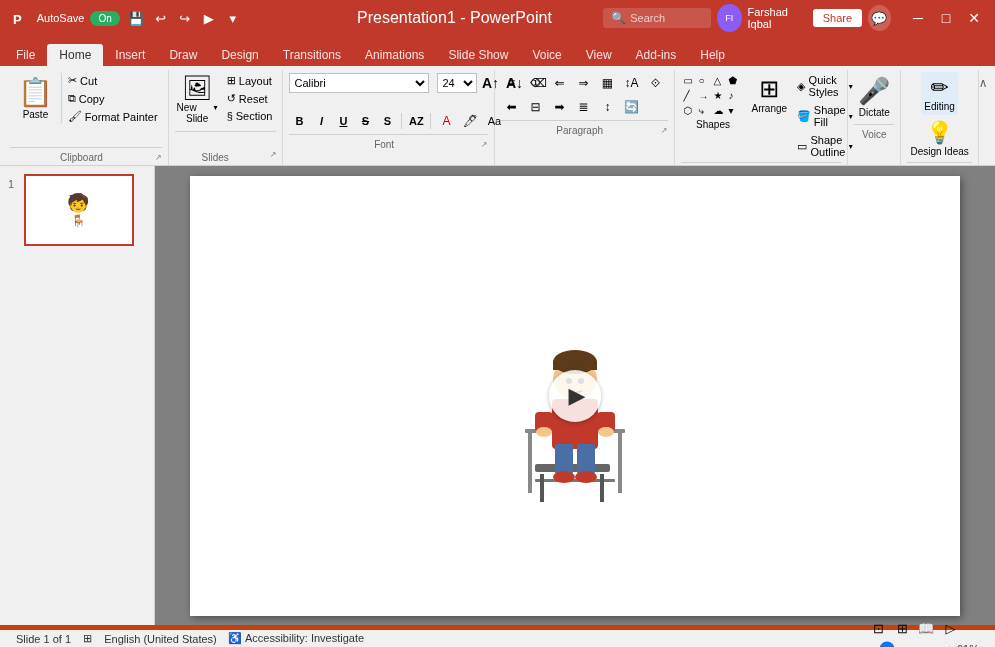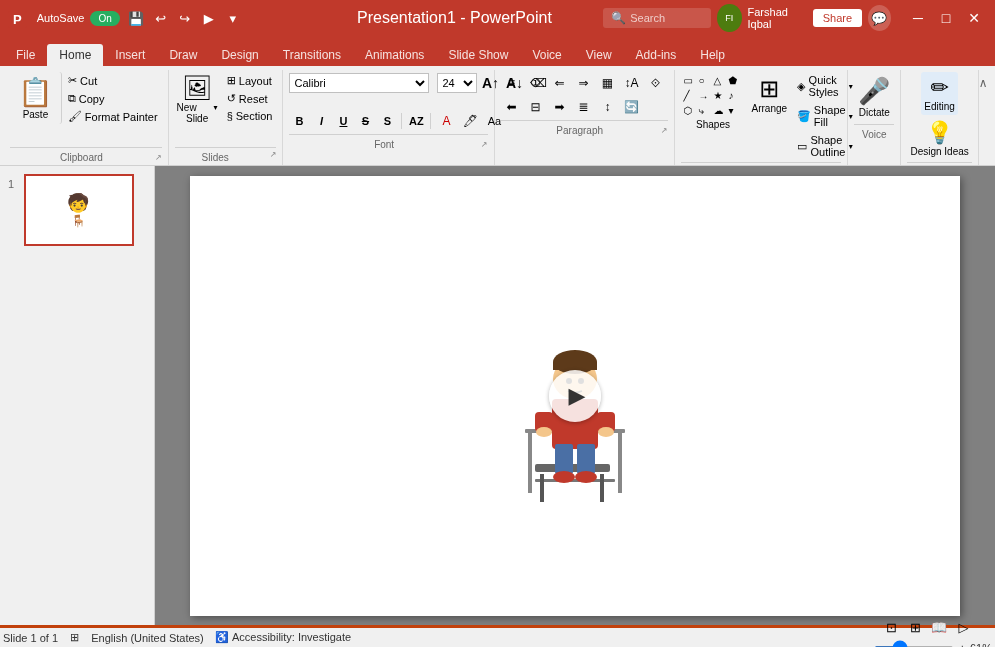--- a/index.html
+++ b/index.html
@@ -40,37 +40,37 @@
     .slide-thumb-wrapper { display: flex; gap: 4px; align-items: flex-start; }
     .slide-number { font-size: 11px; color: #666; width: 12px; padding-top: 4px; }
     .slide-thumb { width: 110px; height: 72px; background: white; border: 2px solid #c0392b; cursor: pointer; display: flex; align-items: center; justify-content: center; overflow: hidden; }
     .slide-thumb-inner { width: 100%; height: 100%; display: flex; align-items: center; justify-content: center; background: white; }
 
     
     .canvas-area { flex: 1; background: #808080; display: flex; align-items: center; justify-content: center; overflow: hidden; }
     .slide-canvas { background: white; width: 770px; height: 440px; display: flex; align-items: center; justify-content: center; position: relative; box-shadow: 2px 2px 8px rgba(0,0,0,0.4); }
 
     
-    .status-bar { height: 22px; background: #f0f0f0; border-top: 3px solid #c2410c; display: flex; align-items: center; padding: 0 3px; gap: 27px; flex-shrink: 0; }
+    .status-bar { height: 22px; background: #f0f0f0; border-top: 5px solid #c2410c; display: flex; align-items: center; padding: 0 16px; gap: 27px; flex-shrink: 0; }
     .status-left { display: flex; align-items: center; gap: 8px; flex: 1; }
     .status-right { display: flex; align-items: center; gap: 4px; flex-direction: column; }
     .status-text { font-size: 11px; color: #333; }
     .status-btn { font-size: 11px; color: #333; padding: 1px 4px; cursor: pointer; border-radius: 2px; }
     .notes-btn { font-size: 11px; color: #333; padding: 1px 8px; cursor: pointer; background: #f5f5f5; border: 1px solid transparent; }
     .zoom-slider { width: 80px; height: 4px; background: #c0c0c0; border-radius: 2px; }
     .view-btns { display: flex; gap: 2px; }
     .view-btn { width: 22px; height: 18px; display: flex; align-items: center; justify-content: center; cursor: pointer; font-size: 13px; border-radius: 2px; }
 
     
     .qa-icon { display: inline-flex; align-items: center; justify-content: center; width: 22px; height: 22px; cursor: pointer; color: white; font-size: 13px; border-radius: 2px; }
 
     
     .collapse-btn { width: 16px; height: 100%; display: flex; align-items: flex-start; padding-top: 6px; cursor: pointer; color: #666; font-size: 12px; }
 
-    .user-avatar { width: 28px; height: 28px; background: #4d7c0f; border-radius: 50%; display: flex; align-items: center; justify-content: center; color: white; font-size: 11px; overflow: hidden; }
+    .user-avatar { width: 28px; height: 28px; background: #8b5cf6; border-radius: 50%; display: flex; align-items: center; justify-content: center; color: white; font-size: 11px; overflow: hidden; }
 
     .search-box { background: rgba(255,255,255,0.15); border-radius: 3px; padding: 3px 8px; display: flex; align-items: center; gap: 4px; width: 120px; }
     .search-box input { background: transparent; border: none; outline: none; color: white; font-size: 11px; width: 100%; }
     .search-box input::placeholder { color: rgba(255,255,255,0.7); }
 
     .share-btn { background: white; color: #c0392b; border-radius: 3px; padding: 3px 10px; font-size: 11px; cursor: pointer; font-weight: 500; }
 
     .comment-btn { width: 26px; height: 26px; border-radius: 50%; background: rgba(255,255,255,0.2); display: flex; align-items: center; justify-content: center; cursor: pointer; color: white; font-size: 13px; }
 
     select { font-family: 'Segoe UI', Arial, sans-serif; }
@@ -177,21 +177,21 @@
           <span style="font-size:8px;">▾</span>
         </div>
         <span style="font-size:10px;">Slide</span>
       </div>
       <div style="display:flex;flex-direction:column;gap:1px;">
         <div class="ribbon-btn-small"><span>⊞</span> Layout</div>
         <div class="ribbon-btn-small"><span>↺</span> Reset</div>
         <div class="ribbon-btn-small"><span>§</span> Section</div>
       </div>
     </div>
-    <div style="display:flex;align-items:flex-start;justify-content:center;gap:14px;border-top:1px solid #d0d0d0;padding-top:2px;width:100%;">
+    <div style="display:flex;align-items:flex-start;justify-content:center;gap:14px;border-top:1px solid #d0d0d0;padding-top:18px;width:100%;">
       <span class="ribbon-group-label">Slides</span>
       <span class="expand-arrow">↗</span>
     </div>
   </div>
 
   <div class="ribbon-group" style="min-width:200px;">
     <div style="display:flex;flex-direction:column;gap:16px;padding-bottom:2px;">
       <div class="font-row">
         <select class="font-select">
           <option>Calibri</option>

